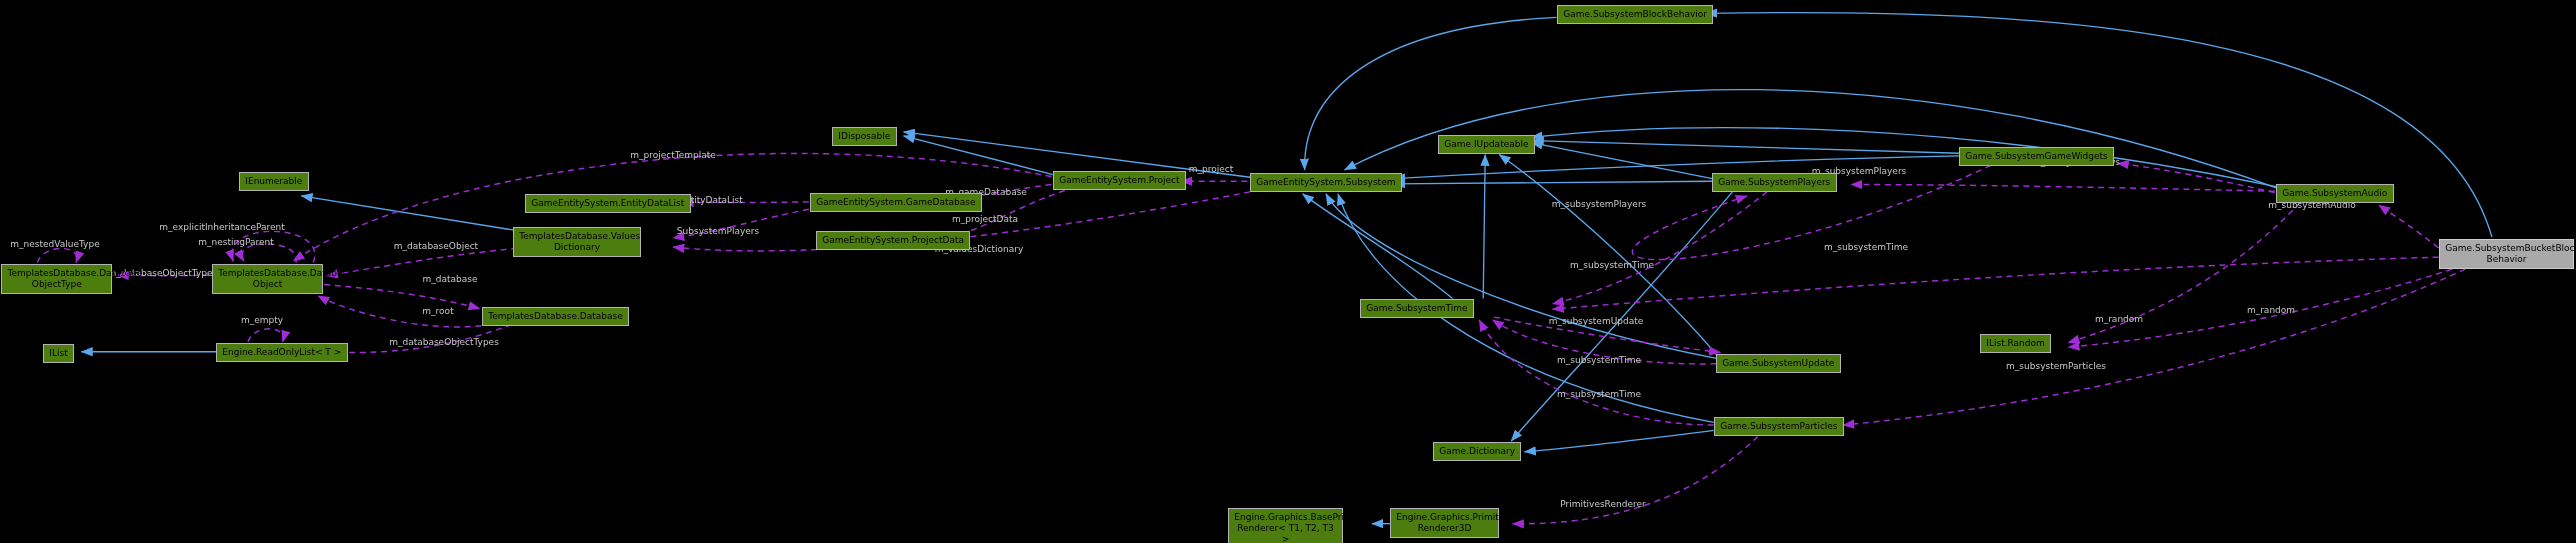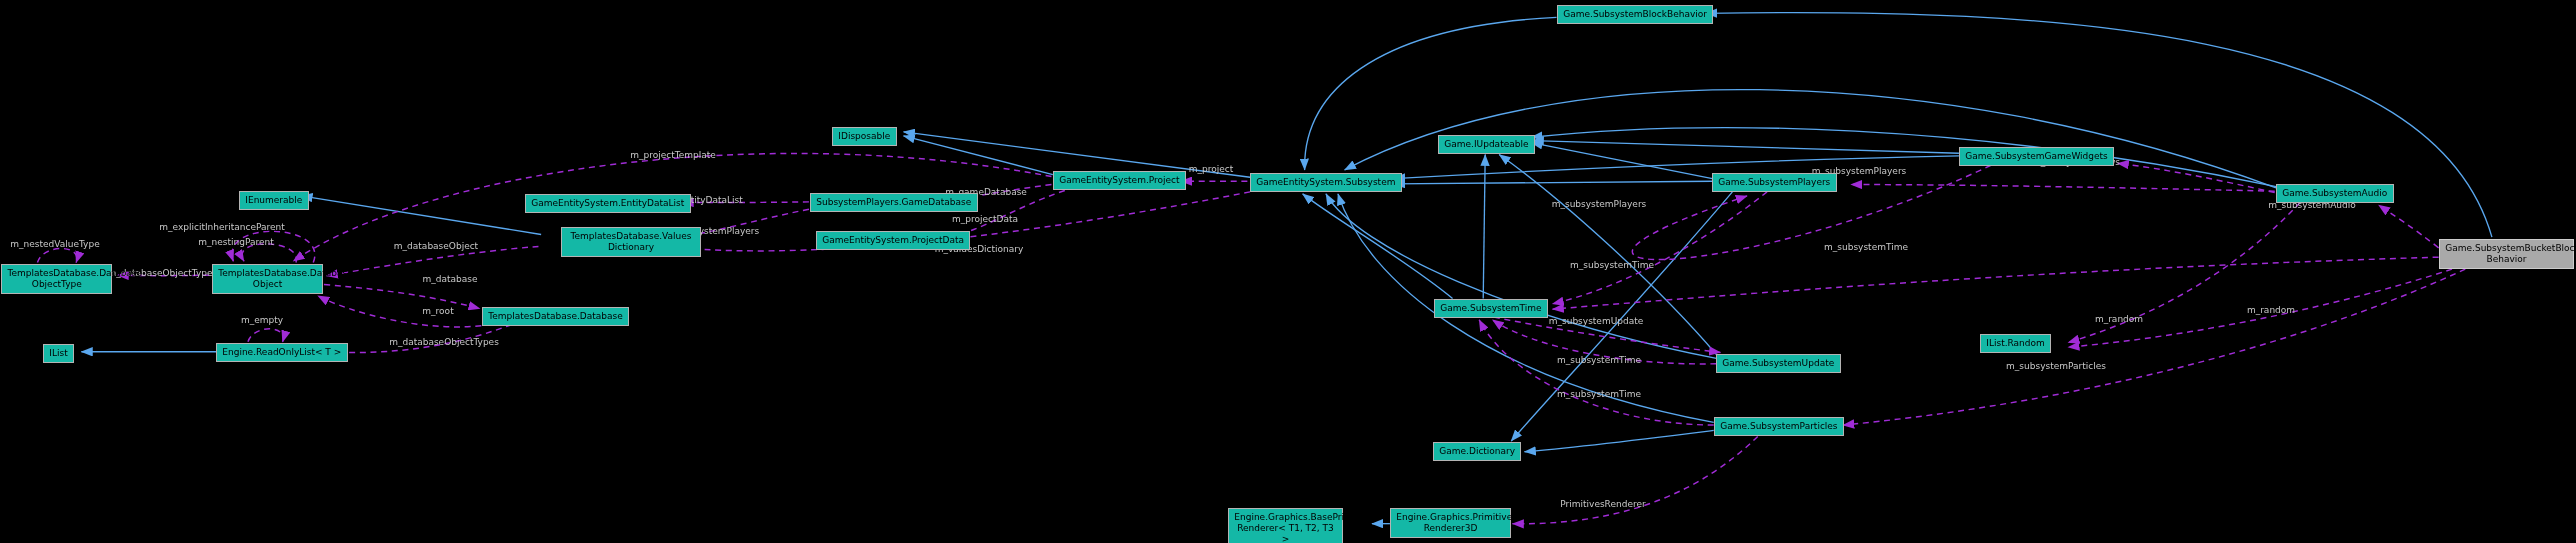--- a/index.html
+++ b/index.html
@@ -1,19 +1,19 @@
 <!DOCTYPE html>
 <html style="font-size:10.7px"><head>
 <meta charset="utf-8">
 <style>
   html,body{margin:0;padding:0;background:#000;}
   #canvas{position:relative;width:2576px;height:543px;background:#000;overflow:hidden;
           font-family:"DejaVu Sans","Liberation Sans",sans-serif;}
   #edges{position:absolute;left:0;top:0;width:2576px;height:543px;}
-  .node{position:absolute;background:#14b8a6;border:1.3px solid #b4b4b4;color:#000;
+  .node{position:absolute;background:#4d7c0f;border:1.3px solid #b4b4b4;color:#000;
         font-size:9px;line-height:11.3px;text-align:center;padding:2.7px 5.3px;
         white-space:pre-line;box-sizing:border-box;cursor:pointer;z-index:3;}
   .node.subject{background:#a9a9a9;border-color:#cccccc;cursor:default;}
   .elabel{position:absolute;color:#c8c8c8;font-size:9px;white-space:nowrap;
           transform:translate(-50%,-50%);z-index:2;}
 </style>
 </head>
 <body>
 
 <div id="canvas">
@@ -107,47 +107,47 @@
   <span class="elabel" style="left:1612px;top:265px">m_subsystemTime</span>
   <span class="elabel" style="left:1866px;top:247px">m_subsystemTime</span>
   <span class="elabel" style="left:1596px;top:321px">m_subsystemUpdate</span>
   <span class="elabel" style="left:1599px;top:360px">m_subsystemTime</span>
   <span class="elabel" style="left:1599px;top:394px">m_subsystemTime</span>
   <span class="elabel" style="left:2119px;top:319px">m_random</span>
   <span class="elabel" style="left:2271px;top:310px">m_random</span>
   <span class="elabel" style="left:2056px;top:366px">m_subsystemParticles</span>
   <span class="elabel" style="left:1603px;top:504px">PrimitivesRenderer</span>
 
-  <div class="node" style="left:239px;top:191px">IEnumerable</div>
+  <div class="node" style="left:239px;top:172px">IEnumerable</div>
   <div class="node" style="left:1.3px;top:264px;width:111px">TemplatesDatabase.Database
 ObjectType</div>
   <div class="node" style="left:212px;top:264px;width:111px">TemplatesDatabase.Database
 Object</div>
   <div class="node" style="left:43px;top:344px">IList</div>
   <div class="node" style="left:216px;top:343px">Engine.ReadOnlyList&lt; T &gt;</div>
   <div class="node" style="left:525px;top:194px">GameEntitySystem.EntityDataList</div>
-  <div class="node" style="left:561px;top:227px;width:140px">TemplatesDatabase.Values
+  <div class="node" style="left:513px;top:227px;width:128px">TemplatesDatabase.Values
 Dictionary</div>
   <div class="node" style="left:482px;top:307px">TemplatesDatabase.Database</div>
-  <div class="node" style="left:810px;top:193px">SubsystemPlayers.GameDatabase</div>
+  <div class="node" style="left:810px;top:193px">GameEntitySystem.GameDatabase</div>
   <div class="node" style="left:816px;top:231px">GameEntitySystem.ProjectData</div>
   <div class="node" style="left:1053px;top:171px">GameEntitySystem.Project</div>
   <div class="node" style="left:832px;top:127px">IDisposable</div>
   <div class="node" style="left:1250px;top:173px">GameEntitySystem.Subsystem</div>
   <div class="node" style="left:1438px;top:135px">Game.IUpdateable</div>
   <div class="node" style="left:1557px;top:5.3px">Game.SubsystemBlockBehavior</div>
   <div class="node" style="left:1712px;top:173px">Game.SubsystemPlayers</div>
   <div class="node" style="left:1959px;top:147px">Game.SubsystemGameWidgets</div>
   <div class="node" style="left:2276px;top:184px">Game.SubsystemAudio</div>
   <div class="node subject" style="left:2439px;top:239px;width:135px">Game.SubsystemBucketBlock
 Behavior</div>
-  <div class="node" style="left:1434px;top:299px">Game.SubsystemTime</div>
+  <div class="node" style="left:1360px;top:299px">Game.SubsystemTime</div>
   <div class="node" style="left:1716px;top:354px">Game.SubsystemUpdate</div>
   <div class="node" style="left:1980px;top:334px">IList.Random</div>
   <div class="node" style="left:1714px;top:417px">Game.SubsystemParticles</div>
   <div class="node" style="left:1433px;top:442px">Game.Dictionary</div>
   <div class="node" style="left:1228px;top:508px;width:115px">Engine.Graphics.BasePrimitives
 Renderer&lt; T1, T2, T3 &gt;</div>
-  <div class="node" style="left:1390px;top:508px;width:121px">Engine.Graphics.Primitives
+  <div class="node" style="left:1390px;top:508px;width:109px">Engine.Graphics.Primitives
 Renderer3D</div>
 
 </div>
 
 
 </body></html>

